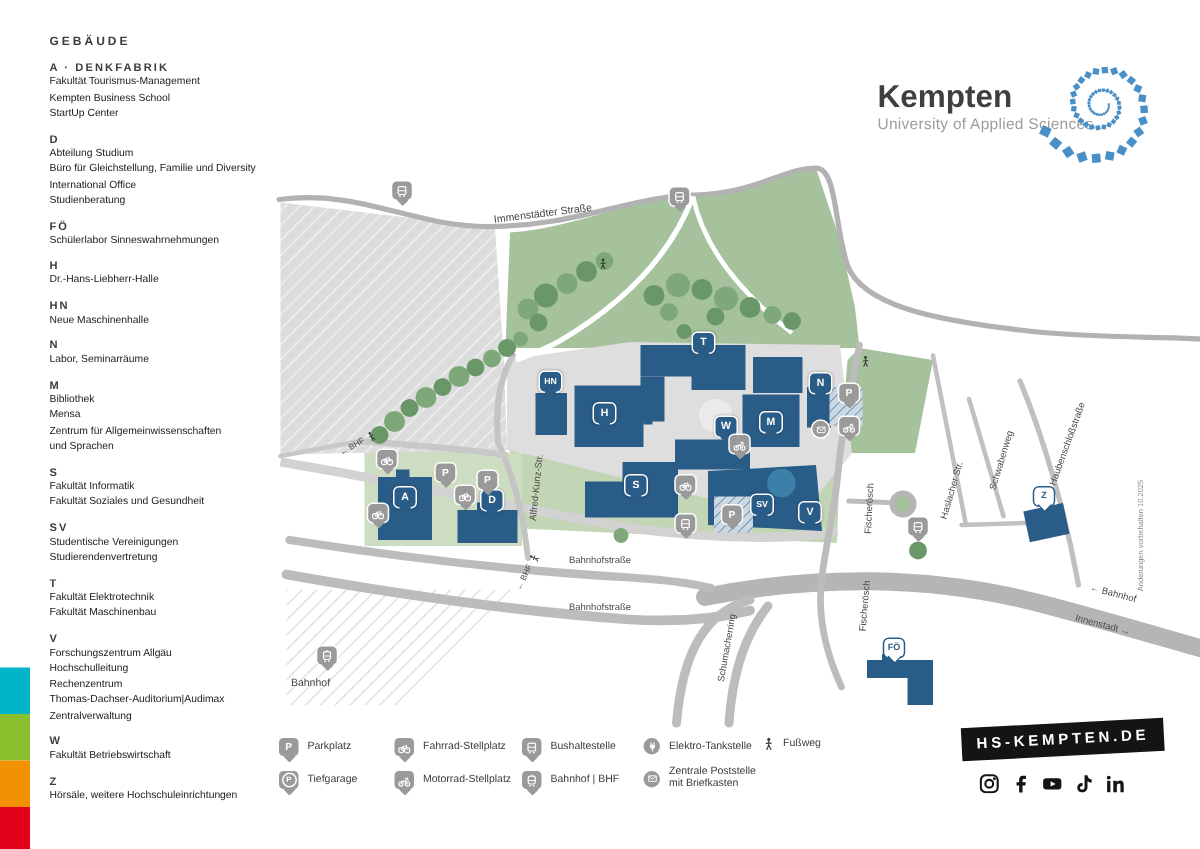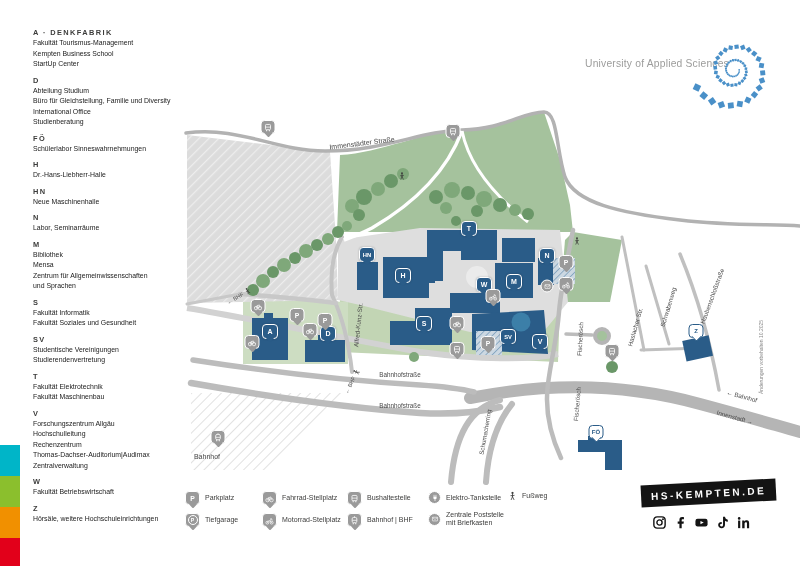--- a/index.html
+++ b/index.html
@@ -216,20 +216,21 @@
     <circle cx="446" cy="208" r="6" fill="#7fa87a"></circle>
       <circle cx="477" cy="211" r="6" fill="#6a9768"></circle>
     <circle cx="528" cy="214" r="6" fill="#6a9768"></circle>
       <circle cx="456" cy="221" r="5" fill="#6a9768"></circle>
     <circle cx="414" cy="357" r="5" fill="#7fa87a"></circle>
       <circle cx="612" cy="367" r="6" fill="#6a9768"></circle>
   </g>
 </svg>
 
 <div class="bld-legend">
+  <div class="lg-title">GEBÄUDE</div>
 
   <div class="lg-key">A · DENKFABRIK</div>
   <div class="lg-line">Fakultät Tourismus-Management</div>
   <div class="lg-line">Kempten Business School</div>
   <div class="lg-line">StartUp Center</div>
 
   <div class="lg-key">D</div>
   <div class="lg-line">Abteilung Studium</div>
   <div class="lg-line">Büro für Gleichstellung, Familie und Diversity</div>
   <div class="lg-line">International Office</div>
@@ -278,20 +279,21 @@
   <div class="lg-key">Z</div>
   <div class="lg-line">Hörsäle, weitere Hochschuleinrichtungen</div>
 </div>
 
 <div class="accent" style="top:445px;background:#00b5c8"></div>
 <div class="accent" style="top:476px;background:#8bbf2d"></div>
 <div class="accent" style="top:507px;background:#f19000"></div>
 <div class="accent" style="top:538px;height:28px;background:#e2001a"></div>
 
 <div class="logo">
+  <div class="l1">Kempten</div>
   <div class="sub">University of Applied Sciences</div>
 </div>
 <svg id="logo-spiral" width="88" height="90" viewBox="0 0 88 90">
     <rect x="3.73" y="60.32" width="6.40" height="6.40" transform="rotate(-154.7 6.93 63.52)" fill="#4a90c8"></rect>
     <rect x="10.65" y="68.43" width="6.24" height="6.24" transform="rotate(-139.8 13.76 71.55)" fill="#4a90c8"></rect>
     <rect x="19.09" y="74.31" width="6.08" height="6.08" transform="rotate(-124.9 22.13 77.34)" fill="#4a90c8"></rect>
     <rect x="28.41" y="77.72" width="5.92" height="5.92" transform="rotate(-110.0 31.37 80.68)" fill="#4a90c8"></rect>
     <rect x="37.94" y="78.60" width="5.77" height="5.77" transform="rotate(-95.1 40.83 81.49)" fill="#4a90c8"></rect>
     <rect x="47.04" y="77.09" width="5.62" height="5.62" transform="rotate(-80.2 49.85 79.90)" fill="#4a90c8"></rect>
     <rect x="55.13" y="73.44" width="5.48" height="5.48" transform="rotate(-65.3 57.87 76.18)" fill="#4a90c8"></rect>

